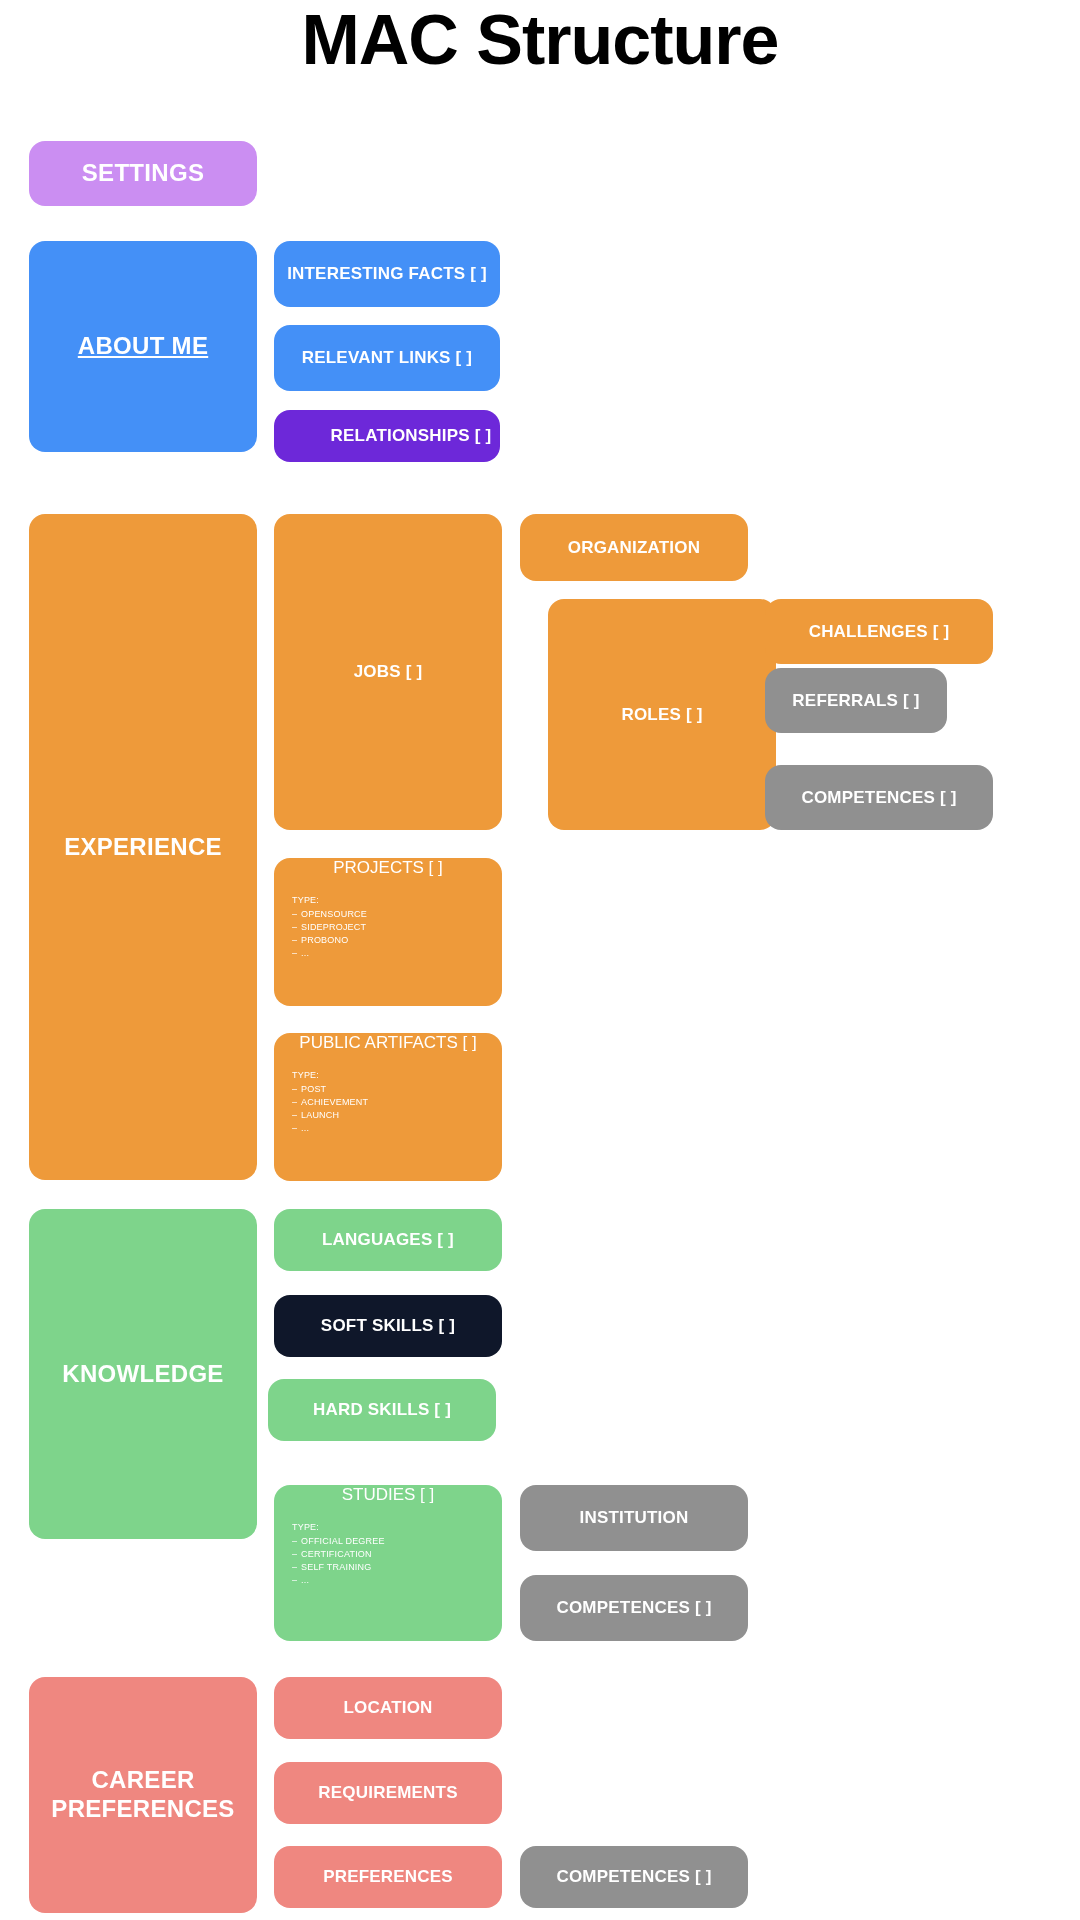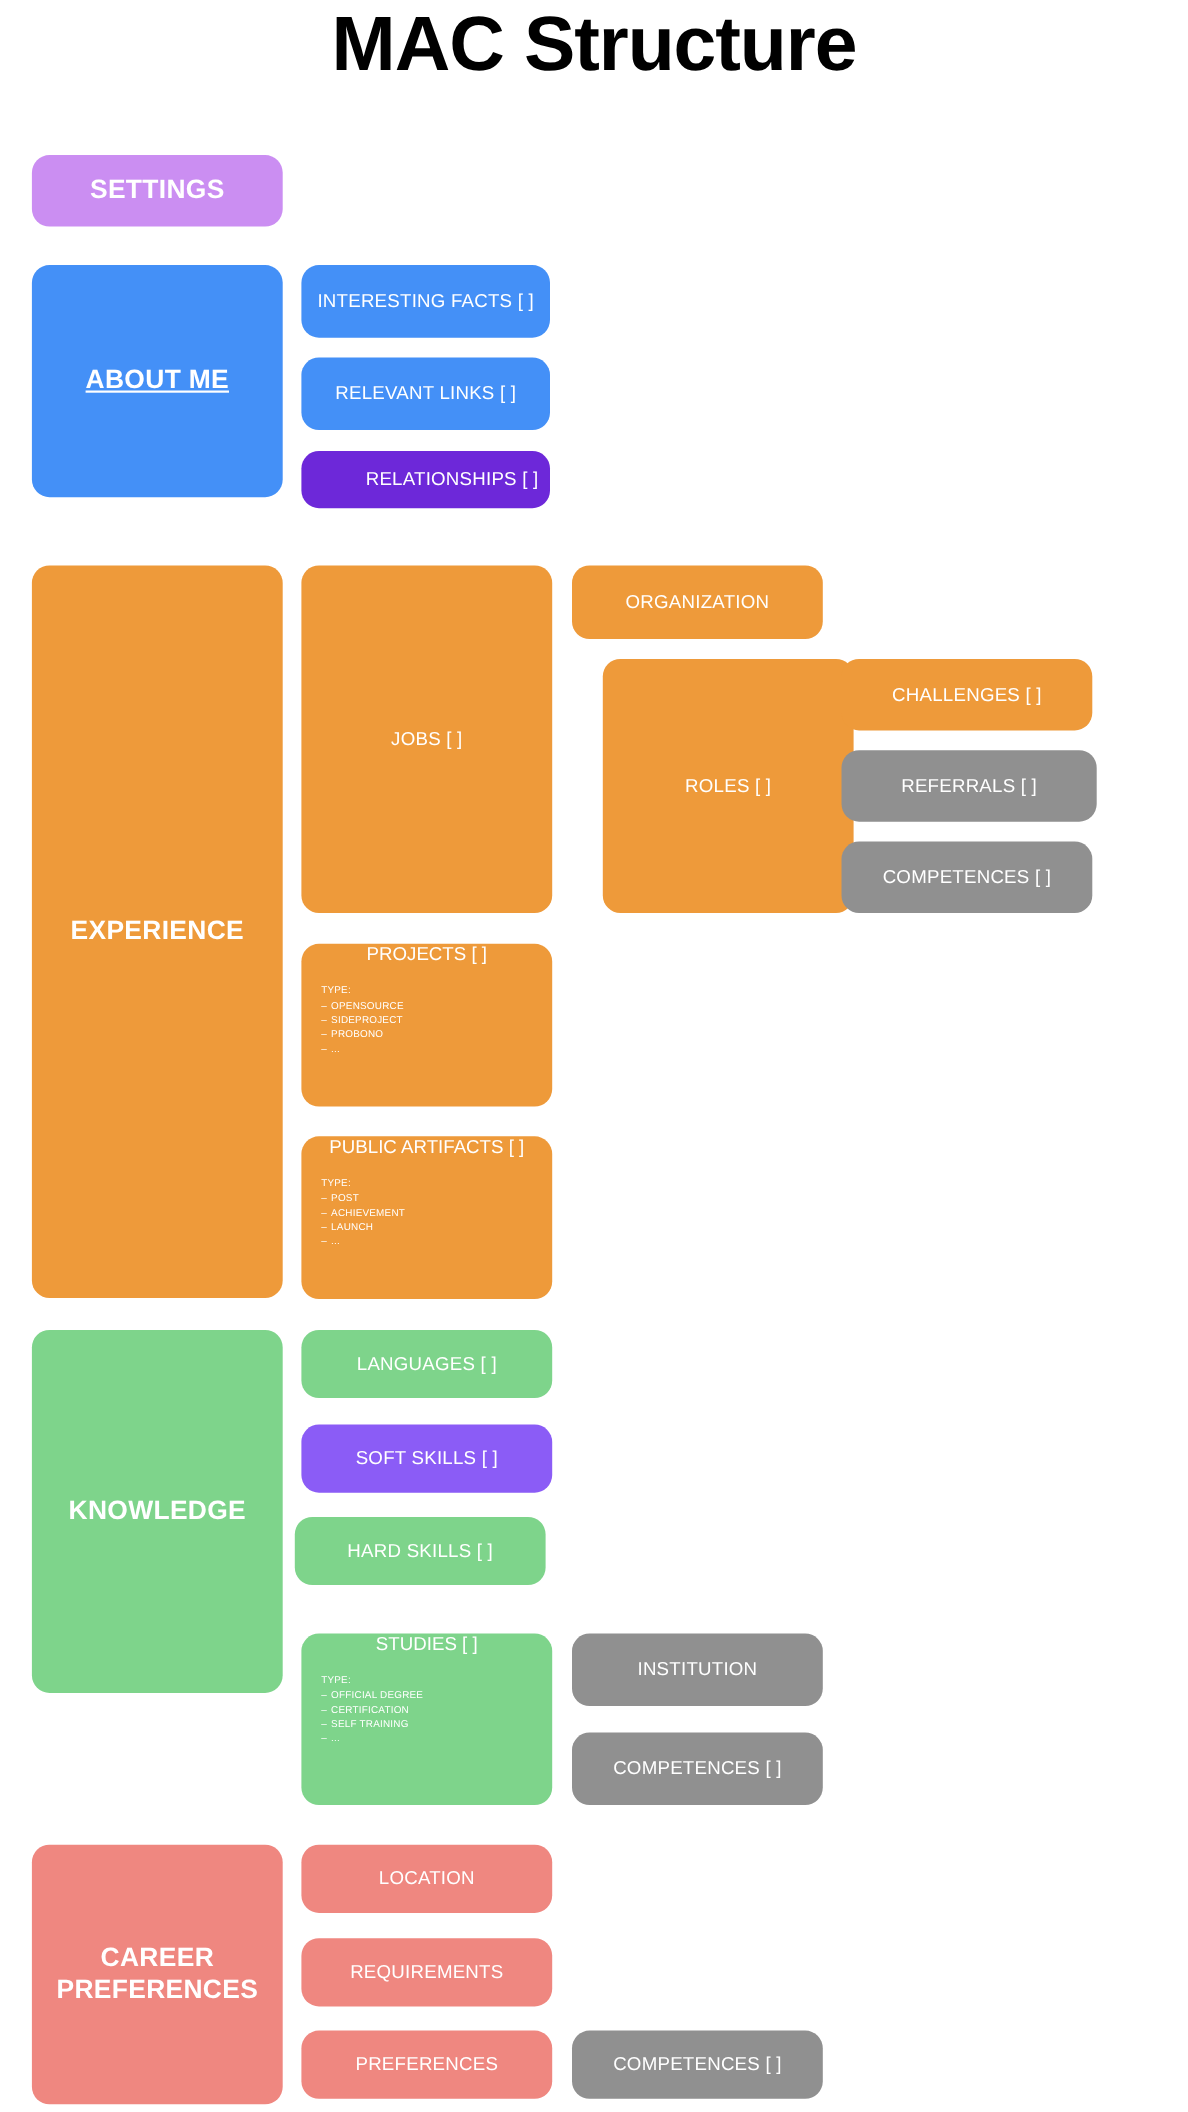--- a/index.html
+++ b/index.html
@@ -53,21 +53,21 @@
   
   .lvl1 {
     font-size: 24px;
     font-weight: bold;
     letter-spacing: 0.3px;
     line-height: 1.2;
   }
   
   .lvl2, .lvl3, .lvl4 {
     font-size: 17px;
-    font-weight: normal;
+    font-weight: bold;
     letter-spacing: 0.2px;
   }
   
   .node.with-list {
     justify-content: flex-start;
     align-items: stretch;
   }
   .node.with-list .label {
     text-align: center;
     font-size: 17px;
@@ -130,21 +130,21 @@
     <span class="label">ORGANIZATION</span>
   </div>
 
   <div class="node lvl3" style="left:520px; top:599px; width:228px; height:231px; background:#ee9a3a;margin-left:28px;">
     <span class="label">ROLES [ ]</span>
   </div>
 
   <div class="node lvl4" style="left:765px; top:599px; width:228px; height:65px; background:#ee9a3a;">
     <span class="label">CHALLENGES [ ]</span>
   </div>
-  <div class="node lvl4" style="left:765px; top:682px; width:232px; height:65px; background:#909090;">
+  <div class="node lvl4" style="left:765px; top:668px; width:182px; height:65px; background:#909090;">
     <span class="label">REFERRALS [ ]</span>
   </div>
   <div class="node lvl4" style="left:765px; top:765px; width:228px; height:65px; background:#909090;">
     <span class="label">COMPETENCES [ ]</span>
   </div>
 
   <div class="node with-list" style="left:274px; top:858px; width:228px; height:148px; background:#ee9a3a;">
     <span class="label">PROJECTS [ ]</span>
     <div class="type-block">
       <span class="type-head">TYPE:</span>
@@ -165,21 +165,21 @@
       <span class="type-item"><span class="dash">–</span><span>...</span></span>
     </div>
   </div>
 
   <div class="node lvl1" style="left:29px; top:1209px; width:228px; height:330px; background:#7ed48b;">
     <span class="label">KNOWLEDGE</span>
   </div>
   <div class="node lvl2" style="left:274px; top:1209px; width:228px; height:62px; background:#7ed48b;">
     <span class="label">LANGUAGES [ ]</span>
   </div>
-  <div class="node lvl2" style="left:274px; top:1295px; width:228px; height:62px; background:#8b5cf6;">
+  <div class="node lvl2" style="left:274px; top:1295px; width:228px; height:62px; background:#0f172a;">
     <span class="label">SOFT SKILLS [ ]</span>
   </div>
   <div class="node lvl2" style="left:268px; top:1379px; width:228px; height:62px; background:#7ed48b;">
     <span class="label">HARD SKILLS [ ]</span>
   </div>
 
   <div class="node with-list" style="left:274px; top:1485px; width:228px; height:156px; background:#7ed48b;">
     <span class="label">STUDIES [ ]</span>
     <div class="type-block">
       <span class="type-head">TYPE:</span>

